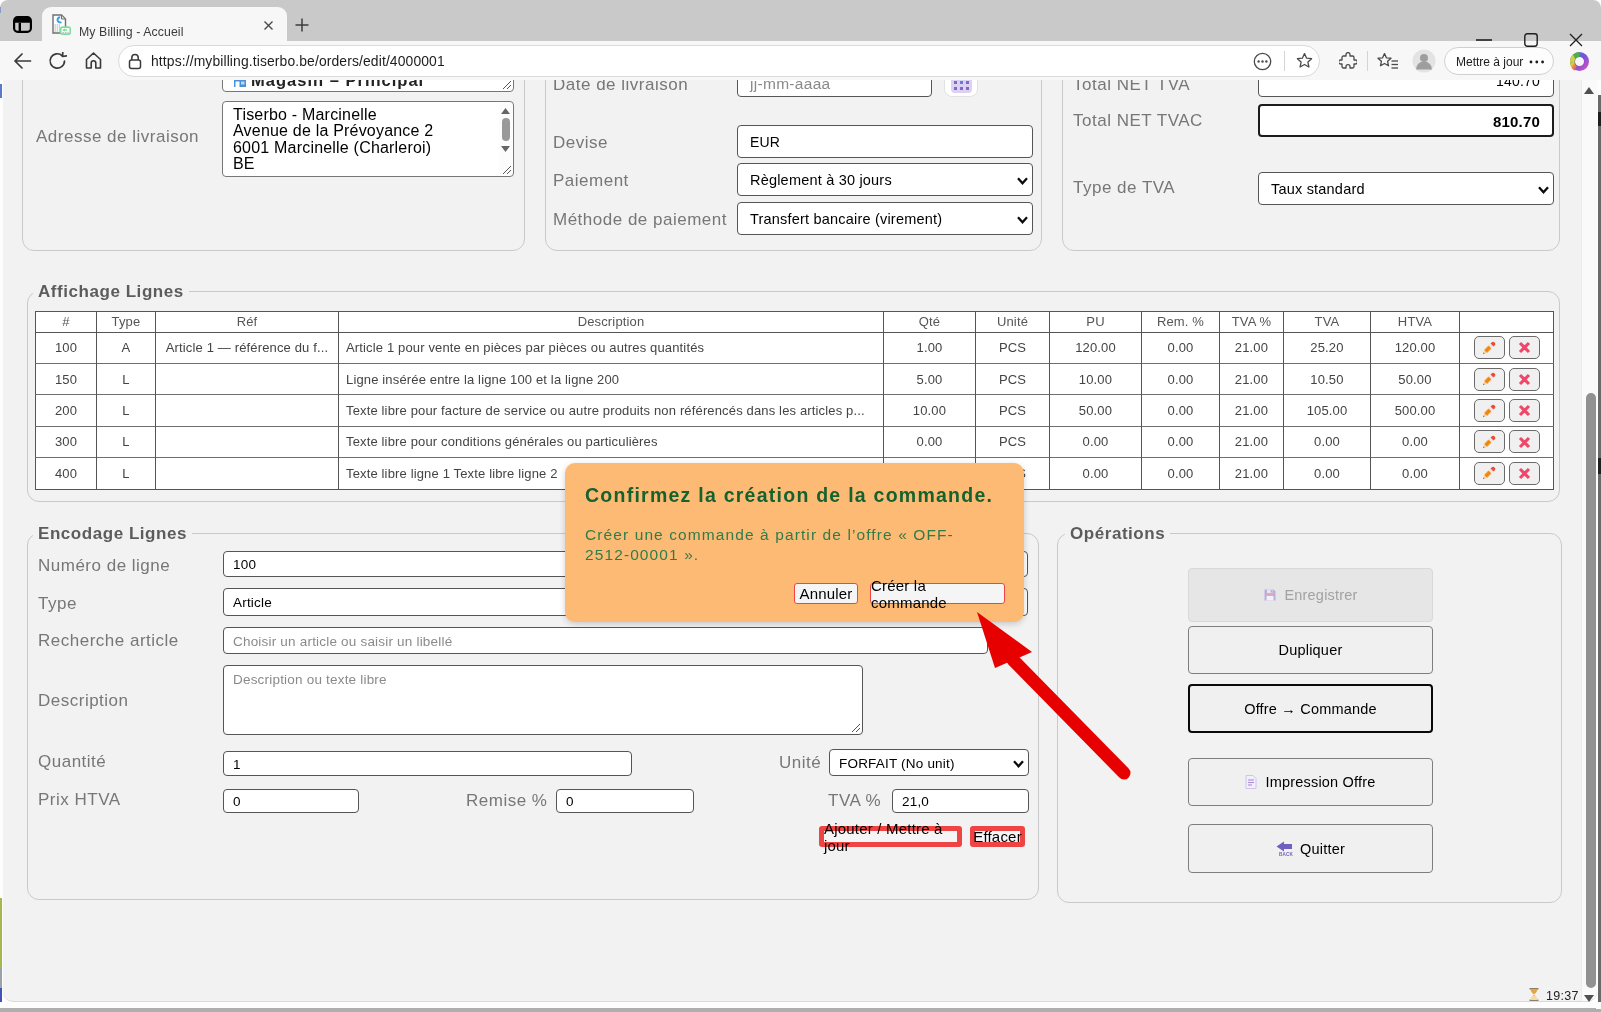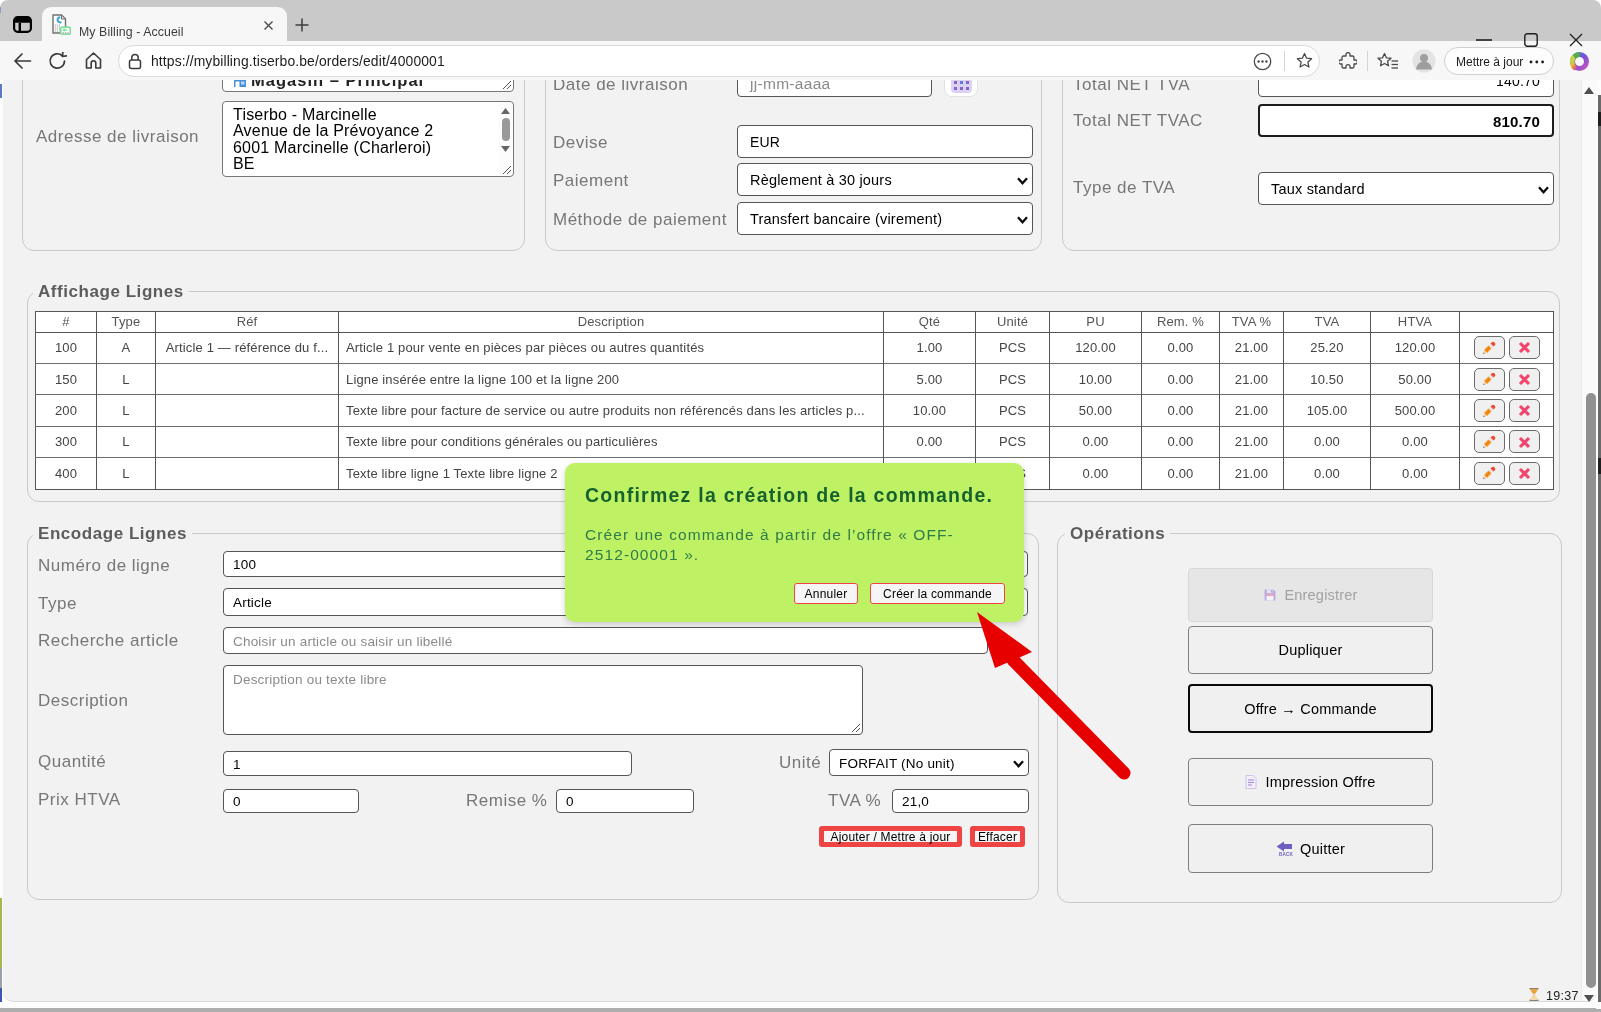--- a/index.html
+++ b/index.html
@@ -35,21 +35,21 @@
   #tbl tr.hd td { border-top:none; height:20.6px; color:#555; }
   #tbl td.lft { text-align:left; padding:0 7px; }
   #tbl tr:nth-child(2) td { border-top:1.5px solid #555; }
   .abtn { display:inline-block; width:31px; height:23px; background:#f0f0f0; border:1.5px solid #6b6b6b; border-radius:5px; margin:0 2px; text-align:center; line-height:19px; vertical-align:middle; }
   .abtn svg { vertical-align:middle; }
 
   
   .einp { position:absolute; background:#fff; border:1px solid #555; border-radius:4px; font-size:13.5px; color:#000; letter-spacing:0.2px; }
   .einp .v { position:absolute; left:9px; top:50%; transform:translateY(-50%); white-space:nowrap; }
   .btn { position:absolute; background:#f0f0f0; border:1px solid #7e7e7e; border-radius:4px; font-size:14.5px; color:#000; display:flex; align-items:center; justify-content:center; letter-spacing:0.2px; }
-  .sbtn { position:absolute; background:#f5f5f5; border:5px solid #ef4444; border-radius:3px; font-size:12px; color:#000; display:flex; align-items:center; justify-content:center; letter-spacing:0.2px; }
+  .sbtn { position:absolute; background:#f5f5f5; border:5px solid #ef4444; border-radius:3px; font-size:15px; color:#000; display:flex; align-items:center; justify-content:center; letter-spacing:0.2px; }
 
   
   #sbcol { position:absolute; left:1581px; top:80px; width:16px; height:921px; background:#fafafa; border-left:1px solid #ececec; border-bottom-right-radius:10px; }
 
   
   #botstrip { position:absolute; left:0; top:1008px; width:1601px; height:4px; background:#aeaeae; }
   #botwhite { position:absolute; left:0; top:1002px; width:1601px; height:6px; background:#fdfdfd; }
   #botcorner { position:absolute; left:1596px; top:1002px; width:5px; height:7px; background:#fdfdfd; z-index:7; }
 </style>
 </head>
@@ -509,21 +509,21 @@
       </svg>
       Impression Offre</div>
     <div class="btn" style="left:1185px; top:604px; width:245px; height:49px; border:2px solid #0a0a0a;">Offre → Commande</div>
     <div class="btn" style="left:1185px; top:744px; width:245px; height:49px;">
       <svg width="17" height="15" viewBox="0 0 17 15" style="margin-right:7px;">
         <path d="M8 0.5 L8 3 L16 3 L16 8 L8 8 L8 10.5 L0.5 5.5 Z" fill="#6f5fc0"></path>
         <text x="3" y="14.5" font-size="4.6" font-weight="bold" fill="#6f5fc0" font-family="Liberation Sans">BACK</text>
       </svg>
       Quitter</div>
 
-    <div style="position:absolute; left:562px; top:383px; width:459px; height:159px; background:#bef264; border-radius:10px; box-shadow:0 2px 6px rgba(0,0,0,0.18);">
+    <div style="position:absolute; left:562px; top:383px; width:459px; height:159px; background:#fdba74; border-radius:10px; box-shadow:0 2px 6px rgba(0,0,0,0.18);">
       <div style="position:absolute; left:20px; top:21px; font-size:19.5px; font-weight:bold; color:#15622e; letter-spacing:1.25px;">Confirmez la création de la commande.</div>
       <div style="position:absolute; left:20px; top:62px; font-size:15.5px; color:#2f7c49; letter-spacing:1.1px; line-height:19.5px;">Créer une commande à partir de l’offre «&nbsp;OFF-<br>2512-00001&nbsp;».</div>
       <div class="sbtn" style="left:229px; top:120px; width:64px; height:21px; border-width:1.5px;">Annuler</div>
       <div class="sbtn" style="left:305px; top:120px; width:135px; height:21px; border-width:1.5px;">Créer la commande</div>
     </div>
 
     <svg style="position:absolute; left:0; top:0; pointer-events:none;" width="1594" height="926" viewBox="0 0 1594 926">
       <line x1="1010" y1="580" x2="1121" y2="693" stroke="#e60000" stroke-width="13" stroke-linecap="round"></line>
       <polygon points="974,532 1029,572 992,588" fill="#e60000"></polygon>
     </svg>

